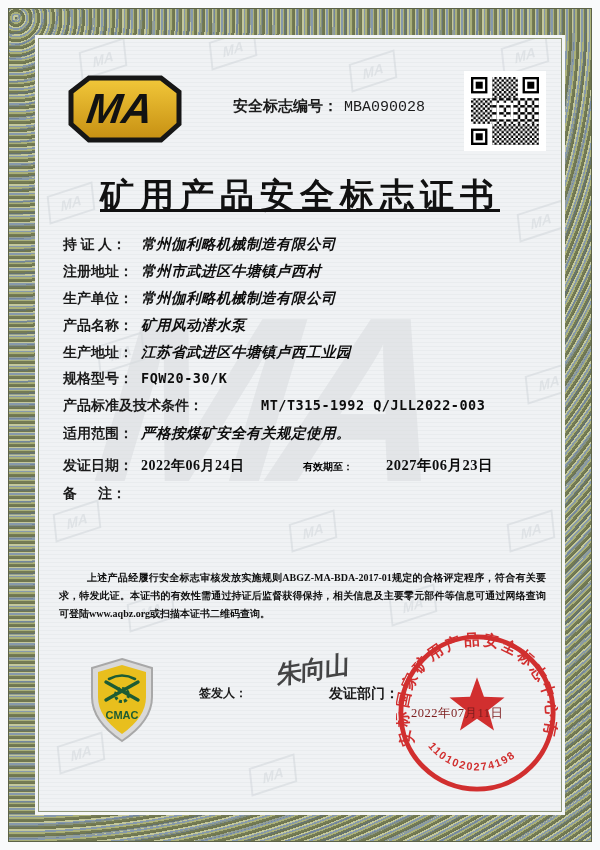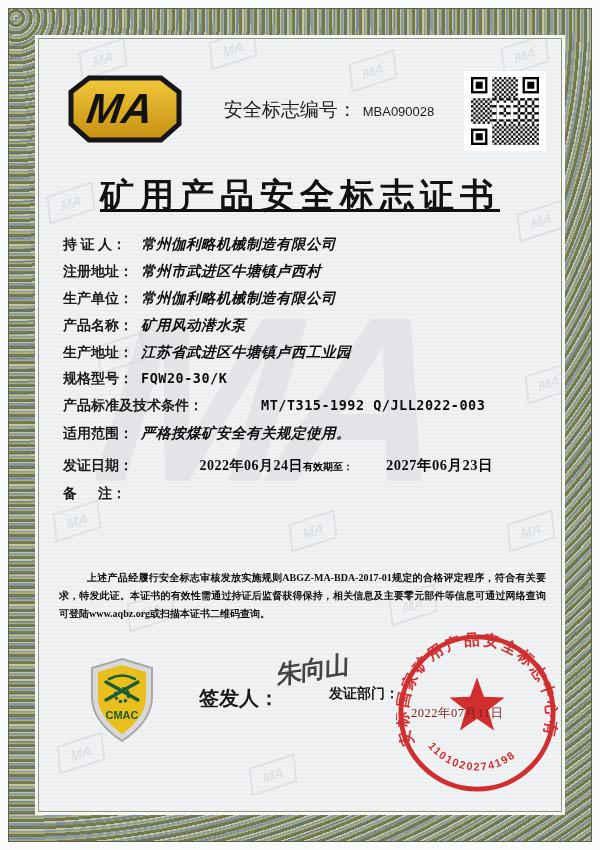--- a/index.html
+++ b/index.html
@@ -19,44 +19,44 @@
   .wm{position:absolute;width:44px;height:24px;border:2px solid #ccd1d6;color:#ccd1d6;
       opacity:.45;display:flex;align-items:center;justify-content:center;
       font:italic 700 14px "Liberation Sans",sans-serif;
       transform:rotate(-18deg) skewX(-12deg);pointer-events:none;}
   .wm-big{position:absolute;left:60px;top:255px;font:italic 900 235px "Liberation Sans",sans-serif;
       letter-spacing:-18px;color:#d9dcdf;opacity:.55;line-height:.9;pointer-events:none;
       transform:skewX(-6deg);}
   
   .ma-logo{position:absolute;left:25px;top:34px;width:122px;height:72px;}
   .cert-line{position:absolute;left:150px;top:58px;width:280px;text-align:center;white-space:nowrap;}
-  .cert-label{font-size:19px;font-weight:400;color:#1c1c1c;text-align:right;}
-  .cert-value{font-size:13px;color:#1c1c1c;font-family:Liberation Sans, sans-serif;margin-left:6px;margin-top:12px;}
+  .cert-label{font-size:15px;font-weight:700;color:#1c1c1c;text-align:right;}
+  .cert-value{font-size:15px;color:#1c1c1c;font-family:Liberation Mono, monospace;margin-left:6px;margin-top:12px;}
   .qr{position:absolute;left:425px;top:32px;width:82px;height:80px;background:#fff;padding:6px;box-sizing:border-box;}
   
   .title{position:absolute;left:0;right:0;top:134px;text-align:center;
       font-size:34px;font-weight:900;letter-spacing:6px;color:#111;text-decoration:underline;}
   
   .fields{position:absolute;left:24px;top:196px;width:486px;}
   .frow{display:flex;align-items:baseline;height:27px;}
   .flabel{flex:none;width:78px;font-size:14px;font-weight:700;color:#1a1a1a;white-space:pre;}
-  .fvalue{font-size:14.5px;font-weight:700;color:#0d0d0d;font-style:italic;letter-spacing:.5px;text-align:right;}
+  .fvalue{font-size:14.5px;font-weight:700;color:#0d0d0d;font-style:italic;letter-spacing:.5px;}
   .frow-long .flabel{width:auto;margin-right:58px;}
   .frow-long .fvalue,.val-model{font-style:normal;font-family:"DejaVu Sans Mono",monospace;font-size:13.5px;}
   .frow-dates{margin-top:5px;}
   .dval{font-size:14px;font-weight:700;width:162px;flex:none;font-style:normal;}
   .dlabel2{flex:none;width:83px;font-size:10px;font-weight:700;white-space:pre;}
   .frow-remark{margin-top:2px;}
   
   .statement{position:absolute;left:20px;top:530px;width:487px;
       font-size:10px;font-weight:700;line-height:18px;color:#101010;
       text-align:justify;text-indent:28px;}
   
   .cmac{position:absolute;left:50px;top:618px;width:66px;height:86px;}
-  .signer{position:absolute;left:160px;top:646px;font-size:20px;font-weight:700;color:#1a1a1a;}
+  .signer{position:absolute;left:160px;top:646px;font-size:12px;font-weight:700;color:#1a1a1a;}
   .signature{position:absolute;left:238px;top:614px;font-size:25px;font-weight:700;color:#2d2d2d;
       transform:rotate(-9deg) skewX(-10deg);letter-spacing:-1px;opacity:.88;
       font-family:"Liberation Serif",serif;}
   .dept{position:absolute;left:290px;top:646px;font-size:14px;font-weight:700;color:#1a1a1a;}
   .seal{position:absolute;left:357px;top:593px;width:162px;height:162px;opacity:.92;}
   .seal-date{position:absolute;left:372px;top:666px;font-size:12.5px;font-weight:400;color:#7c1d1d;
       letter-spacing:.5px;}
 </style>
 </head>
 <body>

